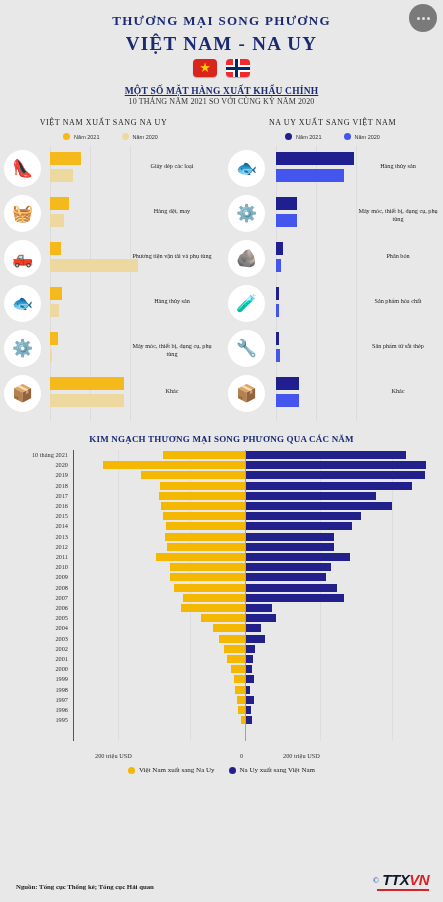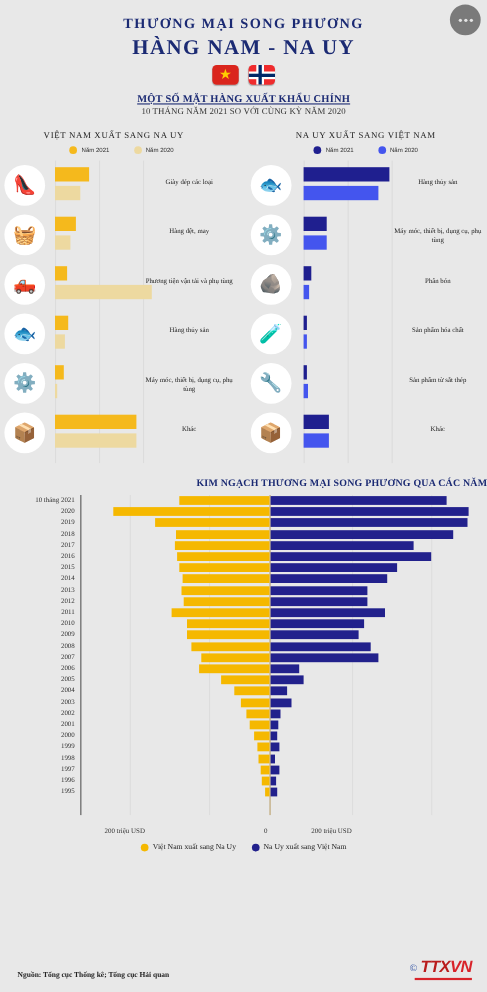--- a/index.html
+++ b/index.html
@@ -76,21 +76,21 @@
   .bar.b2021{ margin-bottom:4px; }
   .rowlabel{
     position:absolute; font-size:6.2px; color:#222; text-align:center;
     line-height:8px; width:86px;
   }
   .panel.left .rowlabel{ right:6px; top:16px; }
   .panel.right .rowlabel{ right:2px; top:16px; }
 
   
   .bottom{ position:relative; margin-top:6px; height:380px; }
-  .bottom-title{ text-align:right; color:#1b2a73; font-weight:bold; font-size:9px;
+  .bottom-title{ text-align:center; color:#1b2a73; font-weight:bold; font-size:9px;
                  letter-spacing:.2px; margin-bottom:6px; }
   .b-plot{ position:relative; height:315px; margin:0 10px 0 0; }
   .axis-line{ position:absolute; left:73px; top:0; bottom:24px; width:1px; background:#555; }
   .b-grid{ position:absolute; top:0; bottom:24px; width:1px; background:#dddddd; }
   .b-zero{ position:absolute; top:0; bottom:24px; width:1px; background:#b9a06a; }
   .b-row{ position:absolute; left:0; right:0; height:10.2px; }
   .b-year{ position:absolute; left:0; width:68px; text-align:right; font-size:6.3px;
            color:#333; line-height:10.2px; }
   .b-bar{ position:absolute; top:1px; height:8px; }
   .b-bar.vn{ background:#f5b800; }
@@ -101,38 +101,38 @@
   .b-legend .legend-text{ font-size:7px; font-family:"Liberation Serif", serif; color:#222; }
   .b-legend .legend-dot{ width:7px;height:7px; }
 
   
   .footer{ position:absolute; left:0; right:0; bottom:8px; height:34px; }
   .source{ position:absolute; left:16px; bottom:4px; font-size:6.8px; font-weight:bold; color:#222; }
   .logo{ position:absolute; right:14px; bottom:6px; display:flex; align-items:center; gap:3px; }
   .logo .c{ font-size:9px; color:#2b4ea2; }
   .logo .tt{ font-size:15px; font-weight:bold; font-style:italic; letter-spacing:-.5px;
              font-family:"Liberation Sans", sans-serif; }
-  .logo .tt .blue{ color:#b91c1c; }
+  .logo .tt .blue{ color:#0f172a; }
   .logo .tt .red{ color:#d8232a; }
   .logo .bar-red{ position:absolute; right:0; bottom:-3px; width:52px; height:2px; background:#d8232a; }
 </style>
 </head>
 <body>
 
 <div class="page">
 
   <div class="more-btn">
     <i></i>
     <i></i>
     <i></i>
   </div>
 
   <div class="title-wrap">
     <div class="title1">THƯƠNG MẠI SONG PHƯƠNG</div>
-    <div class="title2">HÀNG NAM - NA UY</div>
+    <div class="title2">VIỆT NAM - NA UY</div>
     <div class="flags">
       <div class="flag flag-vn">
         <span class="star">★</span>
       </div>
       <div class="flag flag-no">
         <span class="wh v"></span>
         <span class="wh h"></span>
         <span class="bl v"></span>
         <span class="bl h"></span>
       </div>

